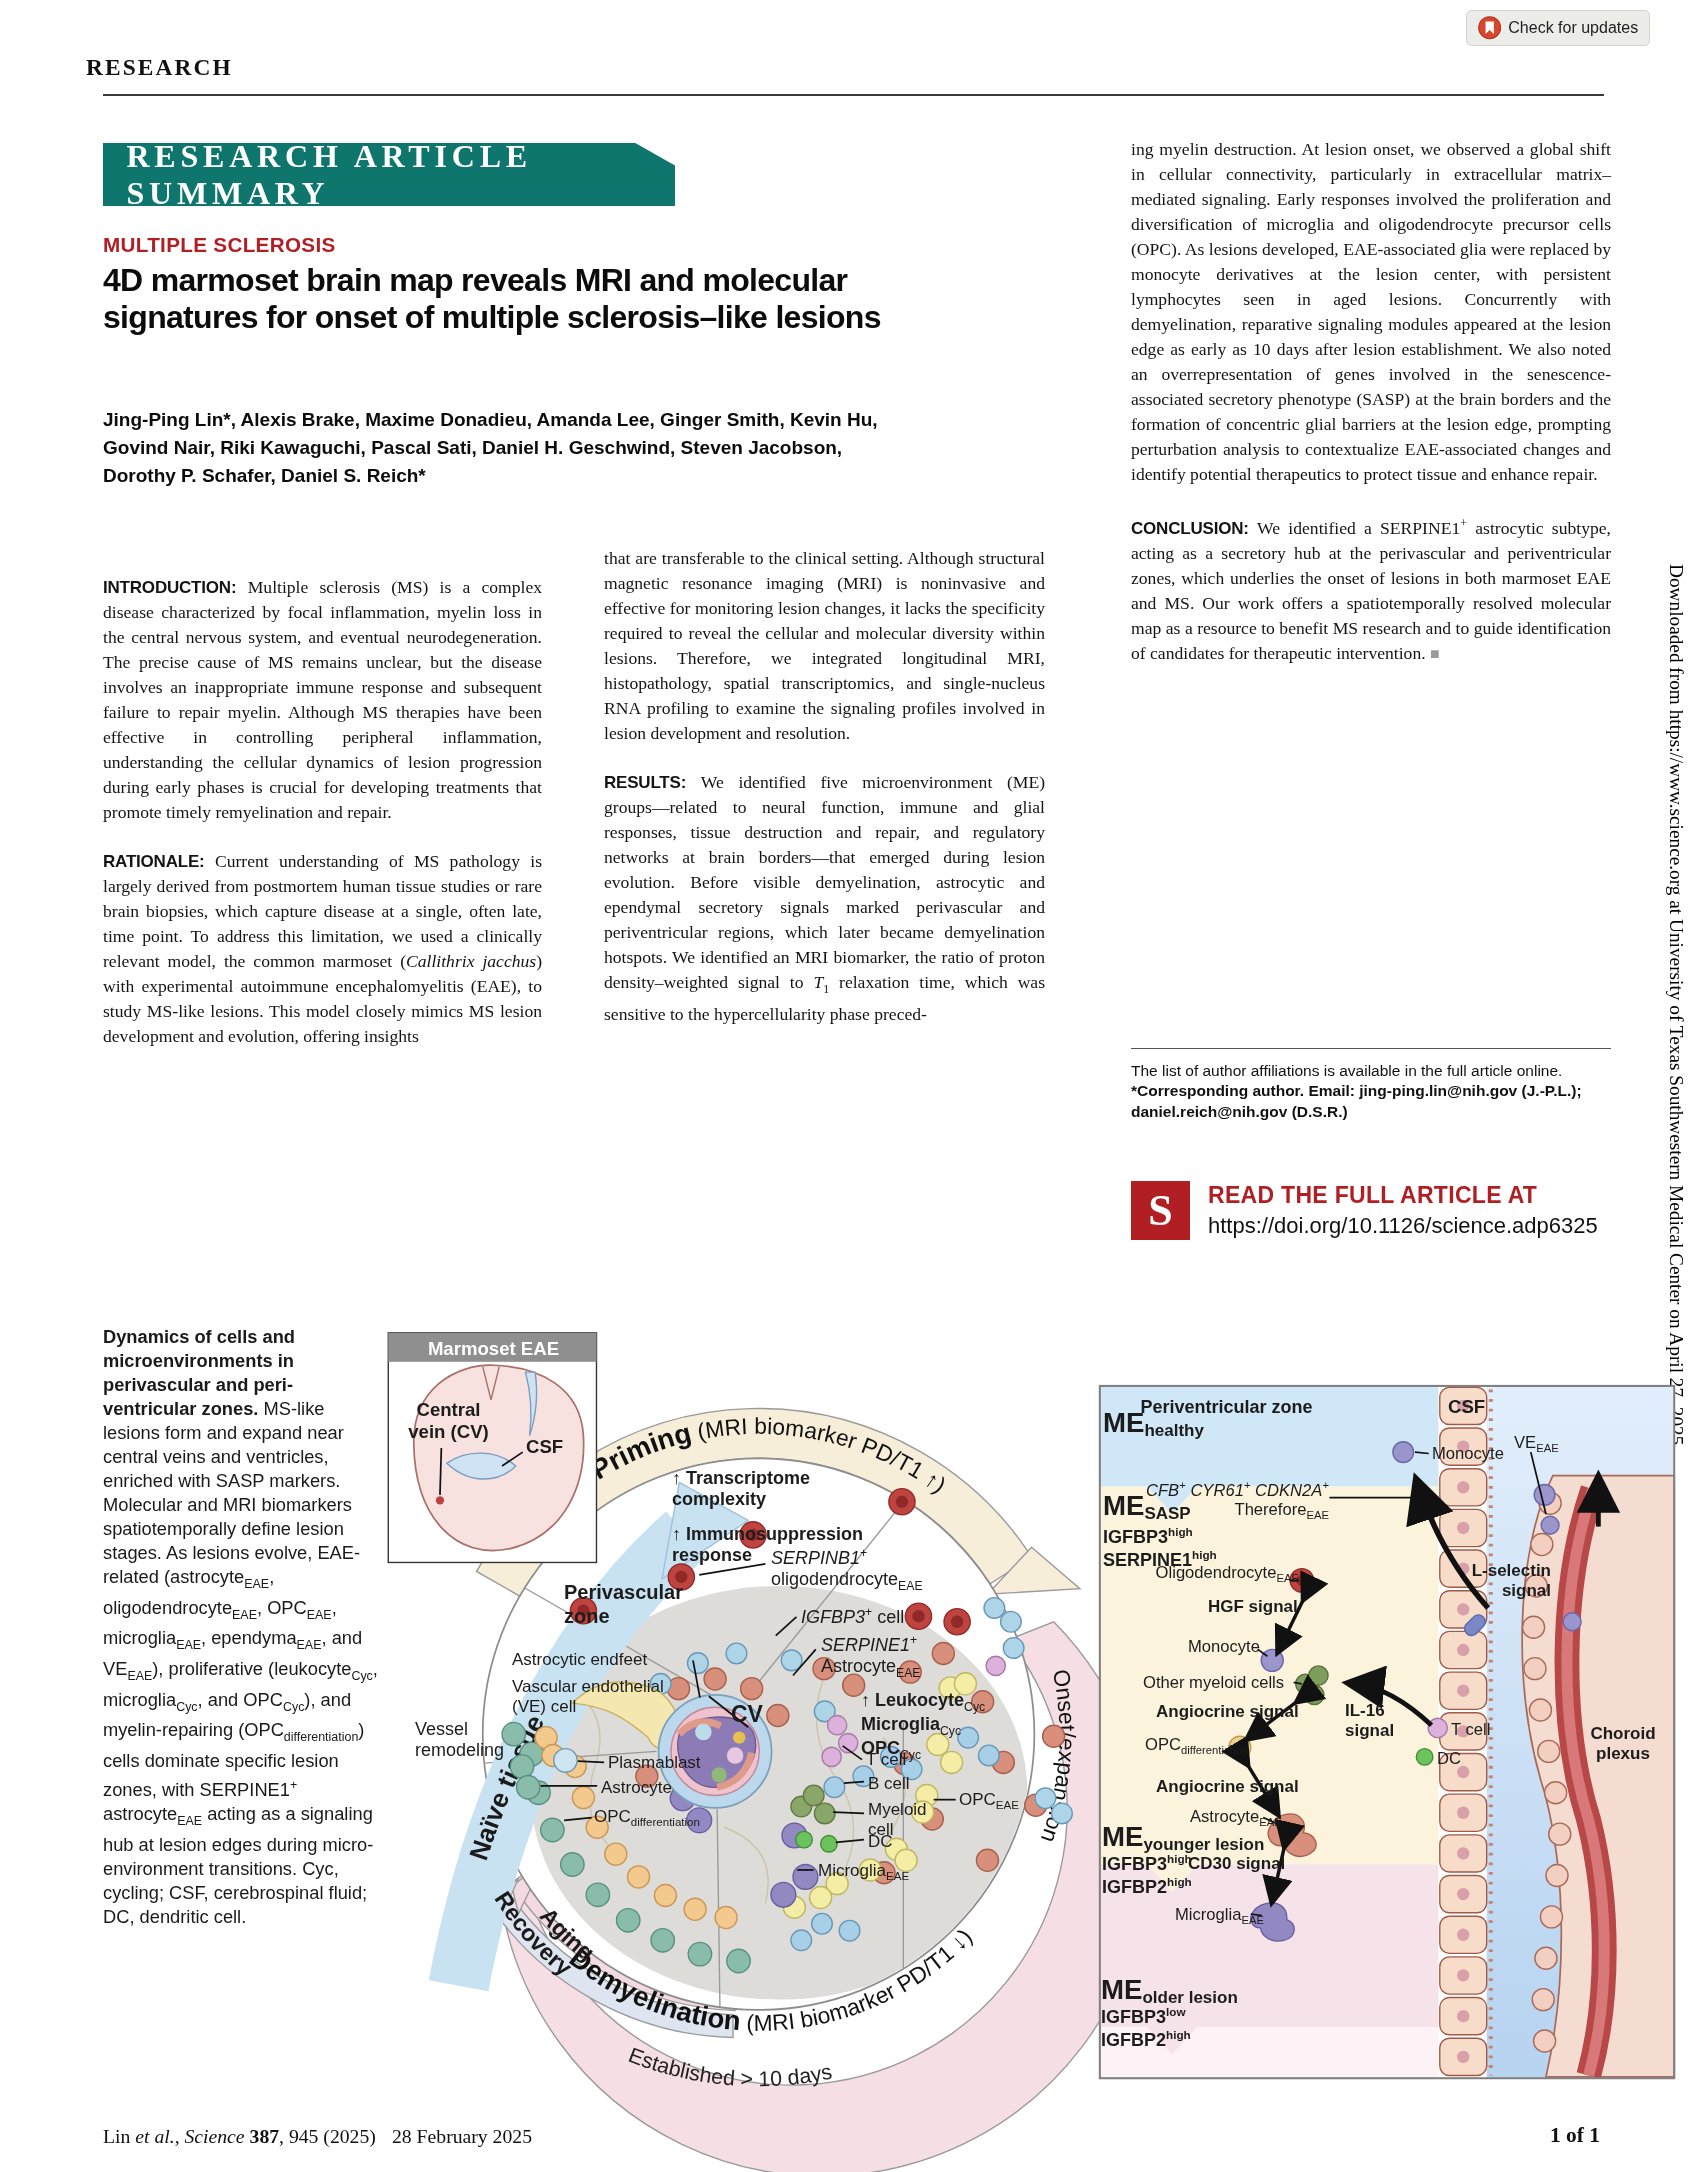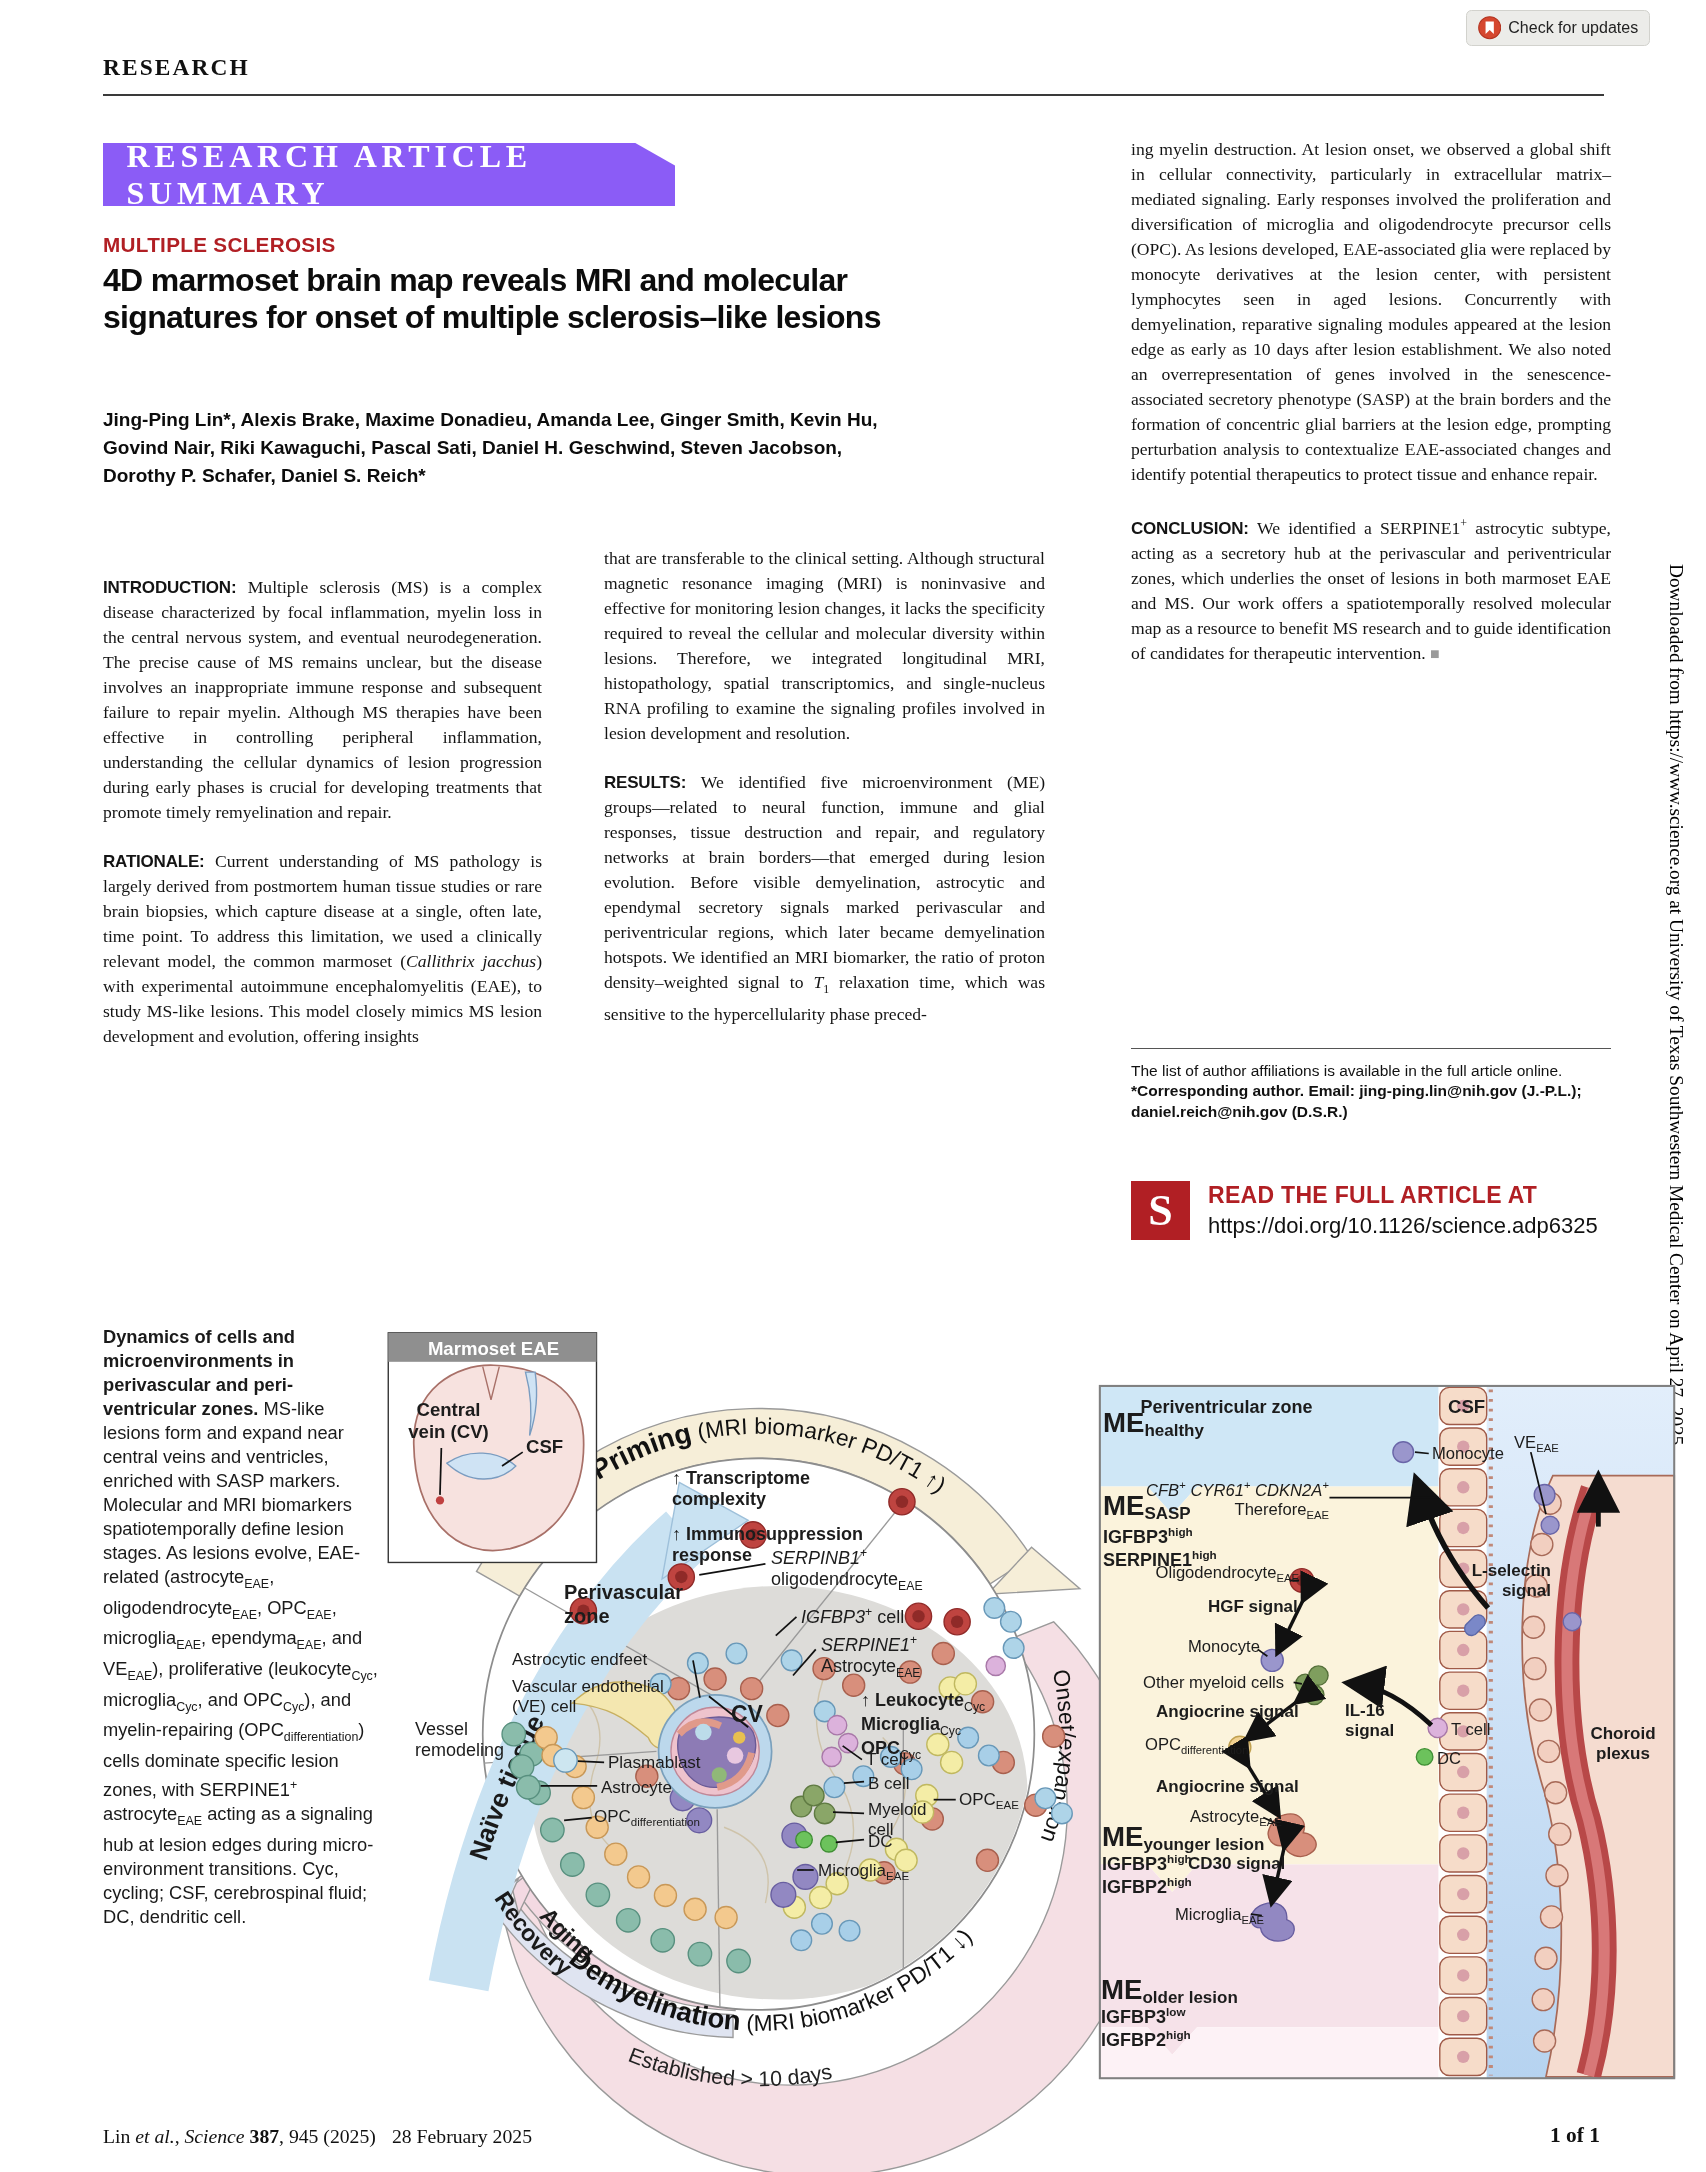--- a/index.html
+++ b/index.html
@@ -4,21 +4,21 @@
 <style>
   html,body{margin:0;padding:0;background:#ffffff;}
   .page{position:relative;width:1706px;height:2172px;background:#fff;overflow:hidden;
         font-family:"Liberation Sans",sans-serif;color:#141414;}
   .abs{position:absolute;}
   
   .kicker{font-family:"Liberation Serif",serif;font-weight:bold;font-size:23.4px;letter-spacing:2.1px;color:#111;}
   .rule{background:#3a3a3a;height:2.1px;}
   .badge{display:flex;align-items:center;gap:6.9px;background:#ecece9;border:0.7px solid #d2d2cd;
          border-radius:5.5px;padding:5.5px 11px;font-size:16px;color:#222;cursor:pointer;}
-  .banner{background:#8b5cf6;color:#fff;font-family:"Liberation Serif",serif;font-weight:bold;
+  .banner{background:#0f766e;color:#fff;font-family:"Liberation Serif",serif;font-weight:bold;
           font-size:32px;letter-spacing:4.8px;display:flex;align-items:center;padding-left:23.4px;
           clip-path:polygon(0 0,93% 0,100% 36%,100% 100%,0 100%);}
   .section-kicker{color:#b11f24;font-weight:bold;font-size:20.7px;letter-spacing:0.3px;}
   .title{font-weight:bold;font-size:32px;line-height:1.17;letter-spacing:-0.7px;color:#0c0c0c;}
   .authors{font-weight:bold;font-size:19px;line-height:28px;color:#0c0c0c;}
   
   .para{font-family:"Liberation Serif",serif;font-size:17.6px;line-height:25px;
         text-align:justify;margin:0 0 24px 0;color:#141414;}
   .para b{font-family:"Liberation Sans",sans-serif;font-size:17px;letter-spacing:-0.2px;}
   .endsq{color:#9a9a9a;font-size:16px;}
@@ -43,21 +43,21 @@
   .arcR{font:33px "Liberation Sans",sans-serif;fill:#111;}
   .arcS{font:31px "Liberation Sans",sans-serif;fill:#222;}
   .arcN{font:bold 38px "Liberation Sans",sans-serif;fill:#1a1a1a;}
   .arcA{font:bold 34px "Liberation Sans",sans-serif;fill:#1a1a1a;}
 </style>
 </head>
 <body>
 
 <div class="page">
 
-  <div class="abs kicker" style="left:103px;top:54px;">RESEARCH</div>
+  <div class="abs kicker" style="left:86px;top:54px;">RESEARCH</div>
   <div class="abs rule" style="left:103px;top:94px;width:1501px;"></div>
 
   <div class="abs badge" style="left:1466px;top:9.7px;">
     <svg width="23.4" height="23.4" viewBox="0 0 34 34">
       <circle cx="17" cy="17" r="16" fill="#d5472f"></circle>
       <circle cx="17" cy="17" r="16" fill="none" stroke="#b33522" stroke-width="1.5"></circle>
       <polygon points="11,8 23,8 23,26 17,20.5 11,26" fill="#ffffff"></polygon>
     </svg>
     <span>Check for updates</span>
   </div>

